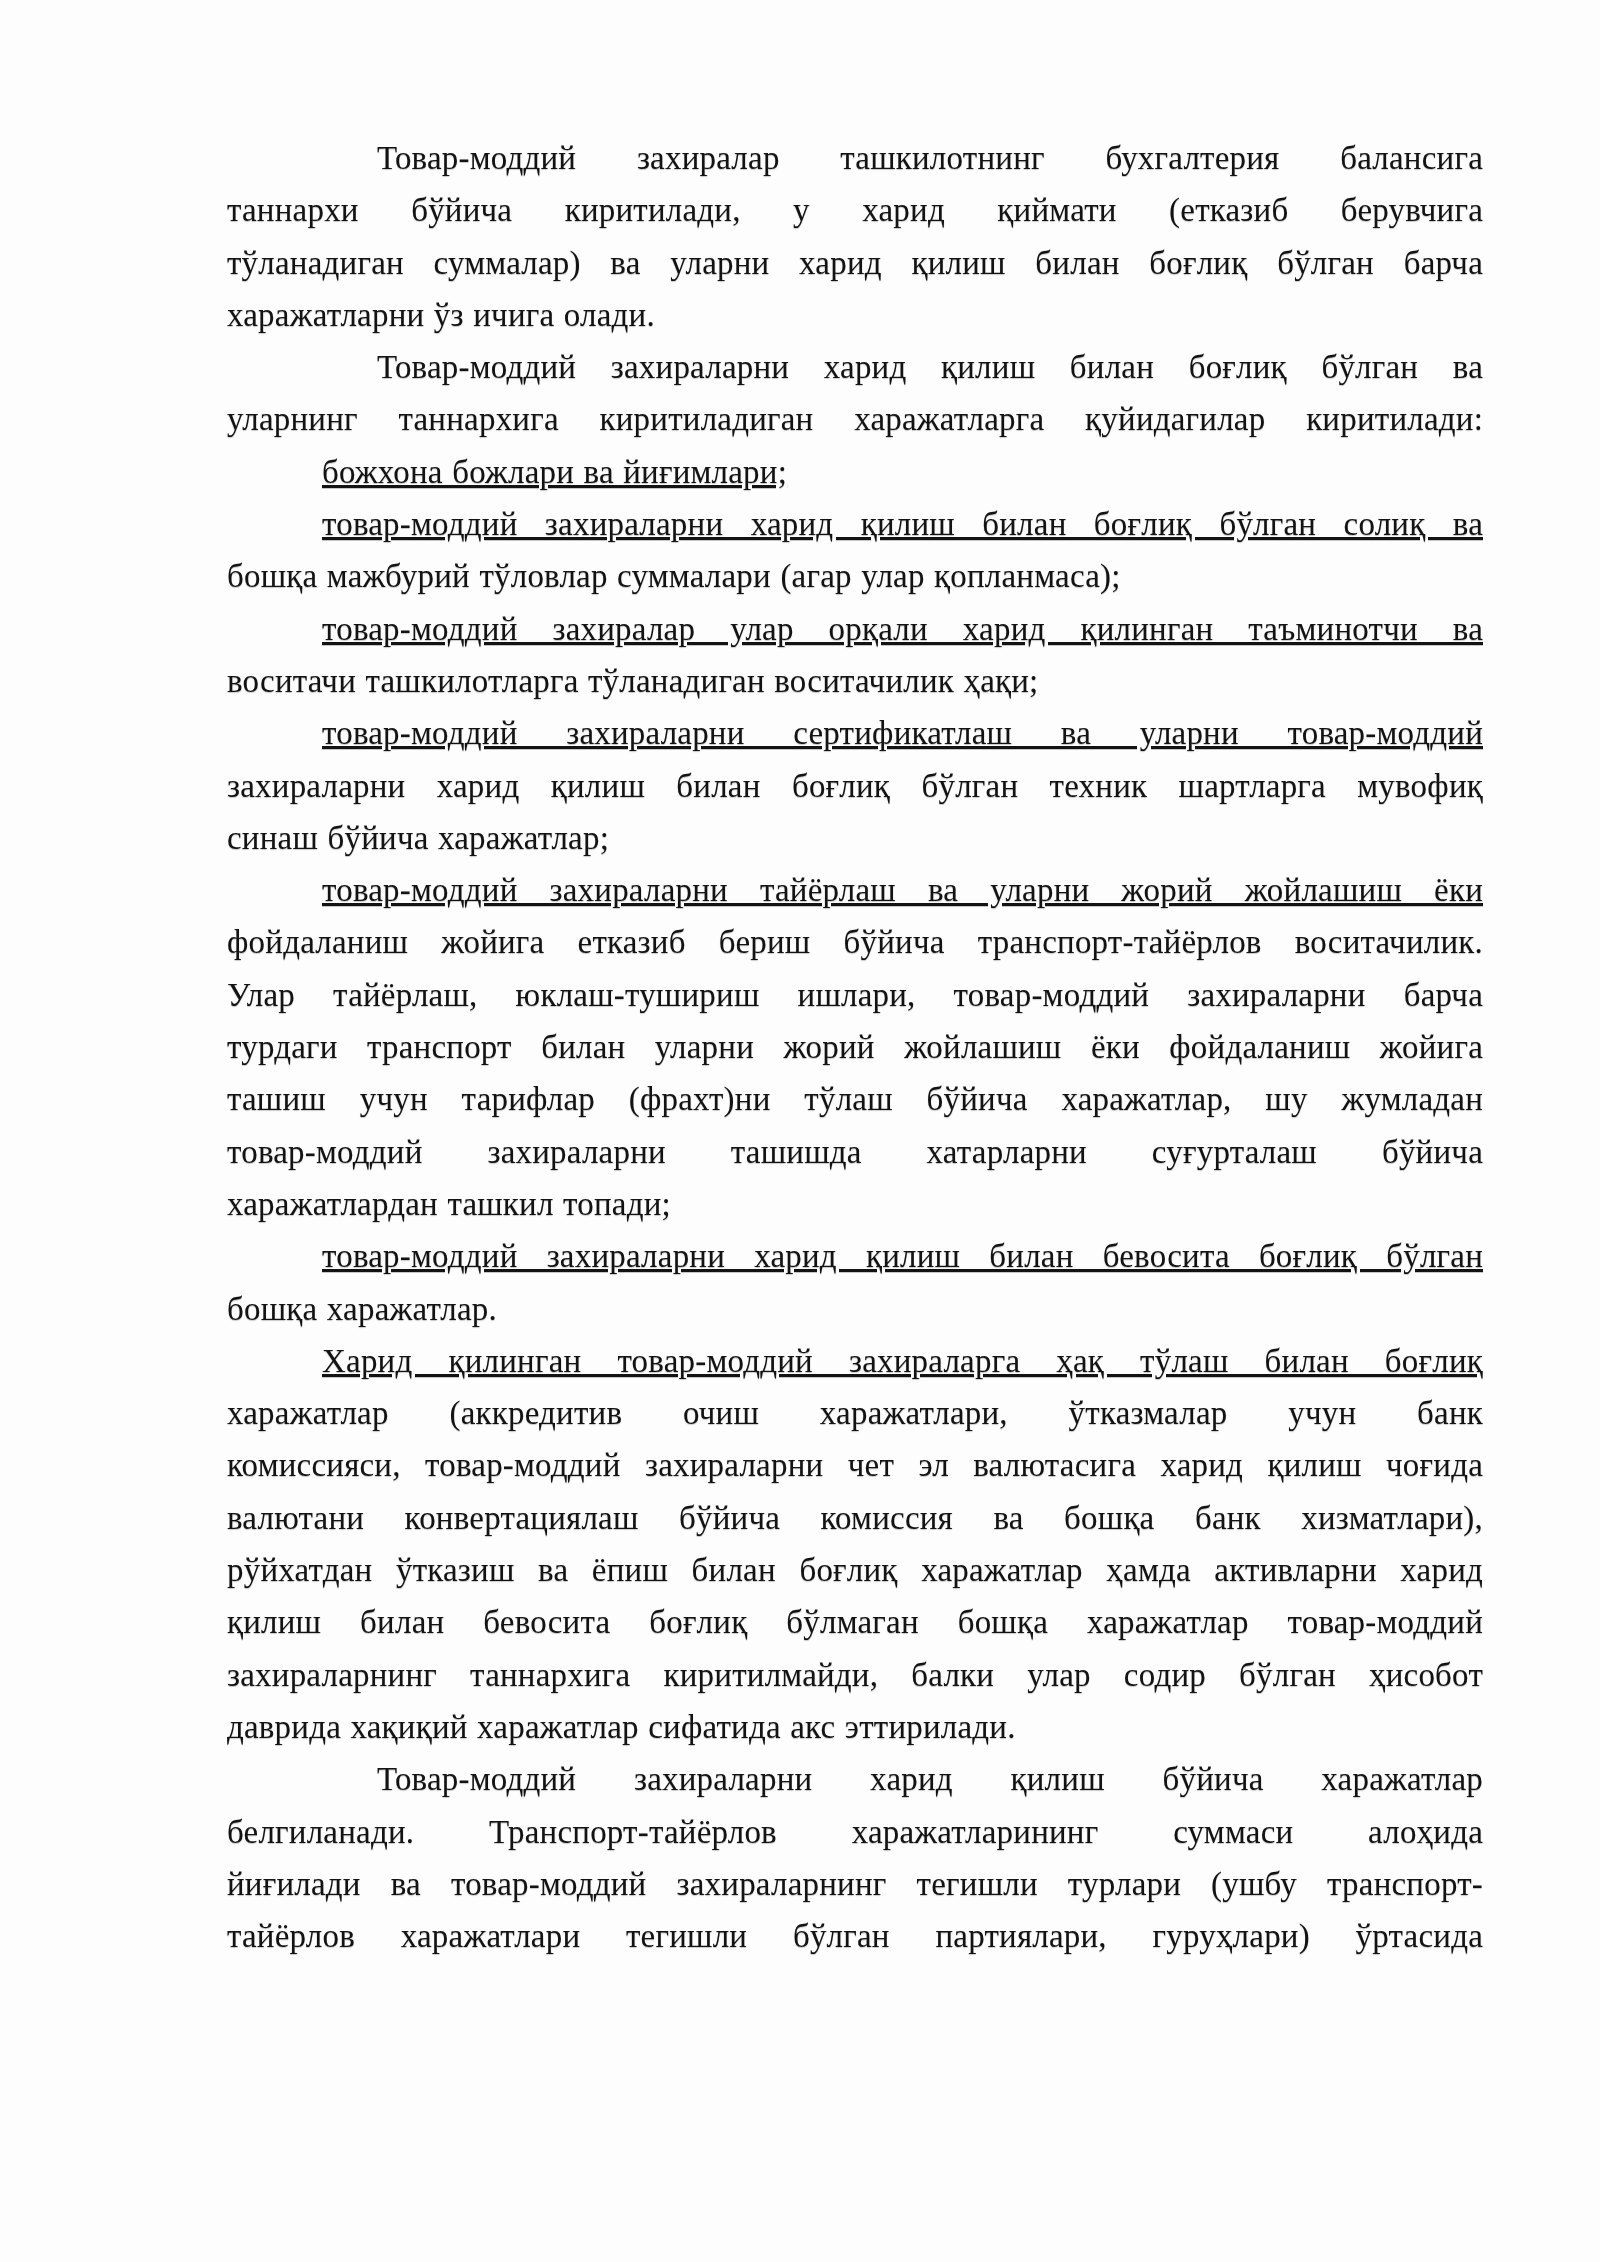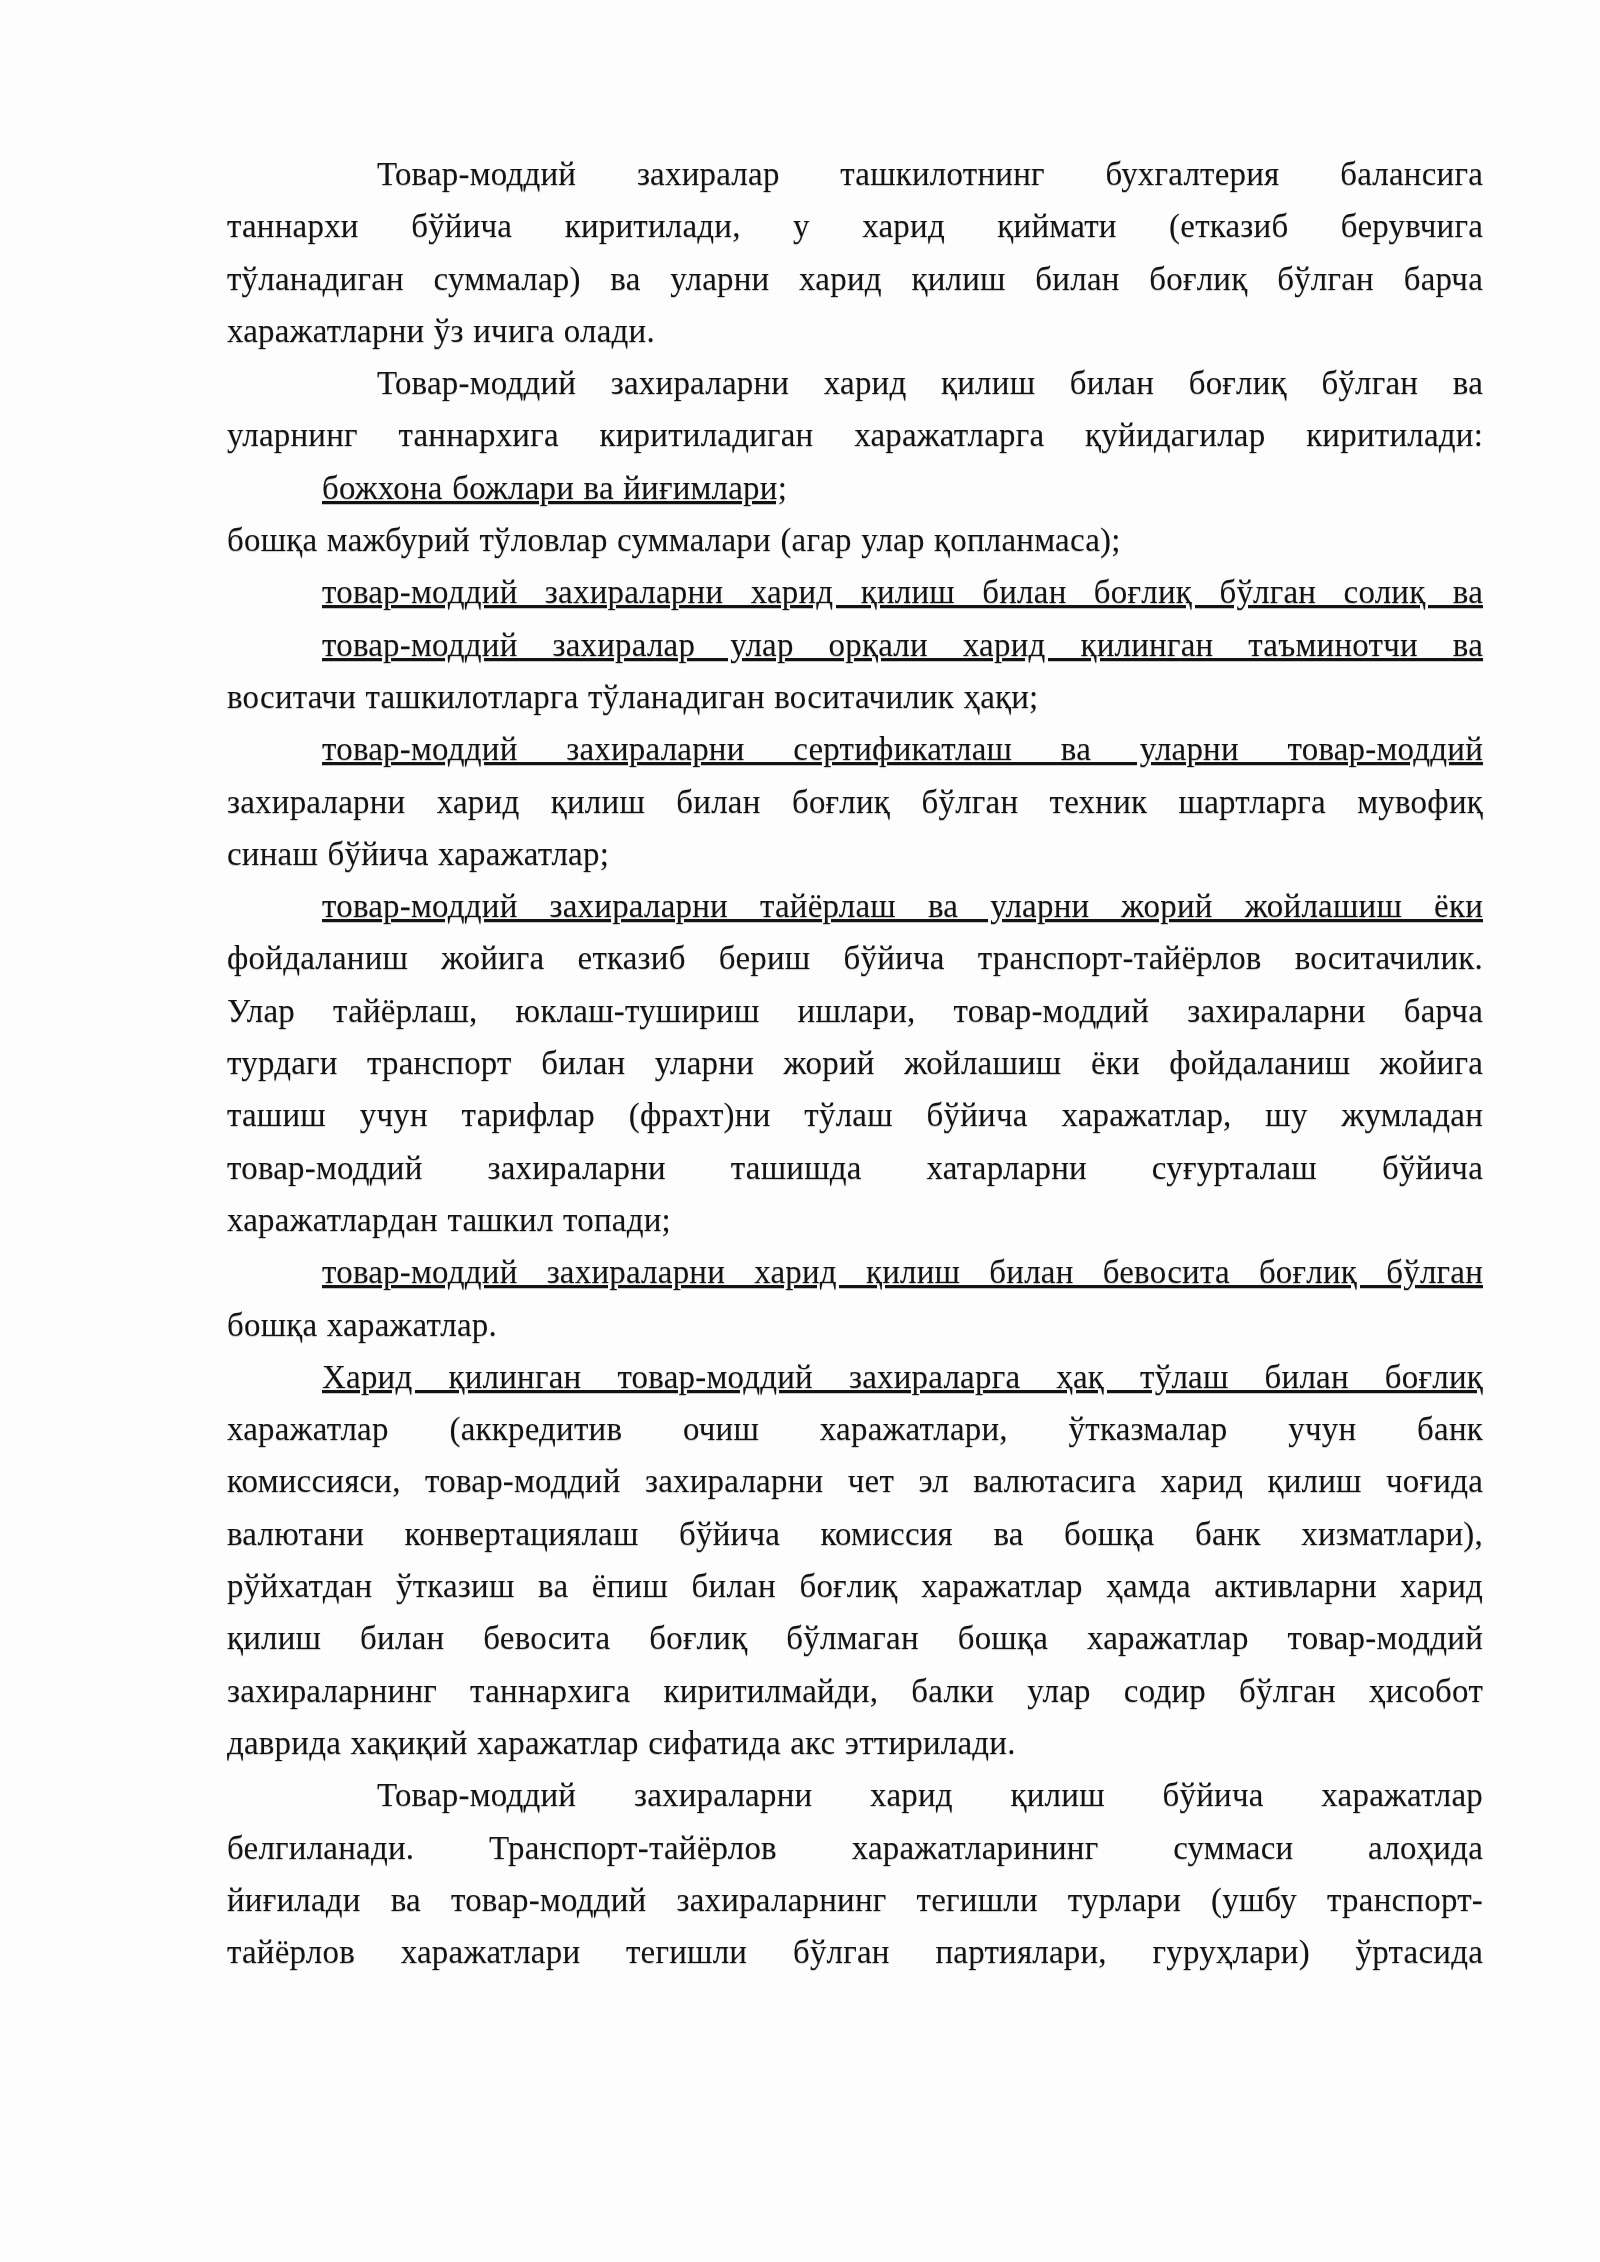--- a/index.html
+++ b/index.html
@@ -13,21 +13,21 @@
     position: relative;
     width: 1600px;
     height: 2262px;
     background: #fdfdfd;
     overflow: hidden;
     color: #131313;
   }
   .textblock {
     position: absolute;
     left: 227px;
-    top: 148px;
+    top: 132px;
     width: 1256px;
   }
   .para { margin: 0; padding: 0; }
   .line {
     font-size: 33px;
     line-height: 52.3px;
     height: 52.3px;
     overflow: hidden;
     text-align: justify;
     text-align-last: justify;
@@ -58,22 +58,22 @@
     <div class="para">
       <div class="line ind-lg">Товар-моддий захираларни харид қилиш билан боғлиқ бўлган ва</div>
       <div class="line">уларнинг таннархига киритиладиган харажатларга қуйидагилар киритилади:</div>
     </div>
 
     <div class="para">
       <div class="line last ind-std">божхона божлари ва йиғимлари;</div>
     </div>
 
     <div class="para">
+      <div class="line ind-std">товар-моддий захираларни харид қилиш билан боғлиқ бўлган солиқ ва</div>
       <div class="line last">бошқа мажбурий тўловлар суммалари (агар улар қопланмаса);</div>
-      <div class="line ind-std">товар-моддий захираларни харид қилиш билан боғлиқ бўлган солиқ ва</div>
     </div>
 
     <div class="para">
       <div class="line ind-std">товар-моддий захиралар улар орқали харид қилинган таъминотчи ва</div>
       <div class="line last">воситачи ташкилотларга тўланадиган воситачилик ҳақи;</div>
     </div>
 
     <div class="para">
       <div class="line ind-std">товар-моддий захираларни сертификатлаш ва уларни товар-моддий</div>
       <div class="line">захираларни харид қилиш билан боғлиқ бўлган техник шартларга мувофиқ</div>

